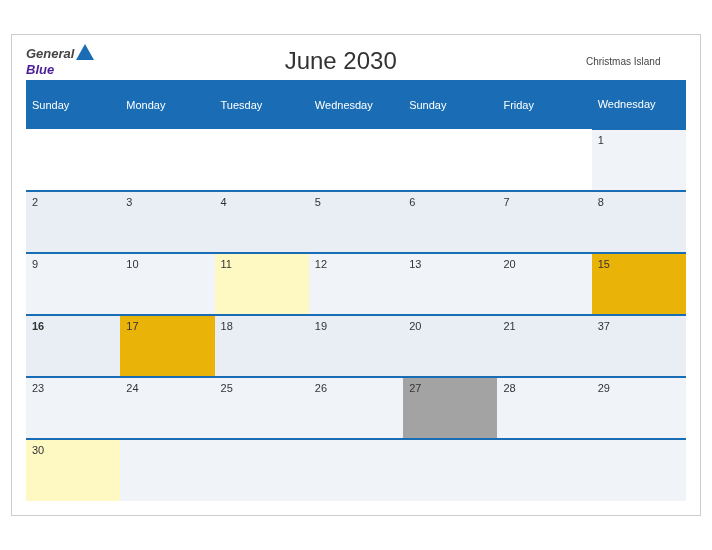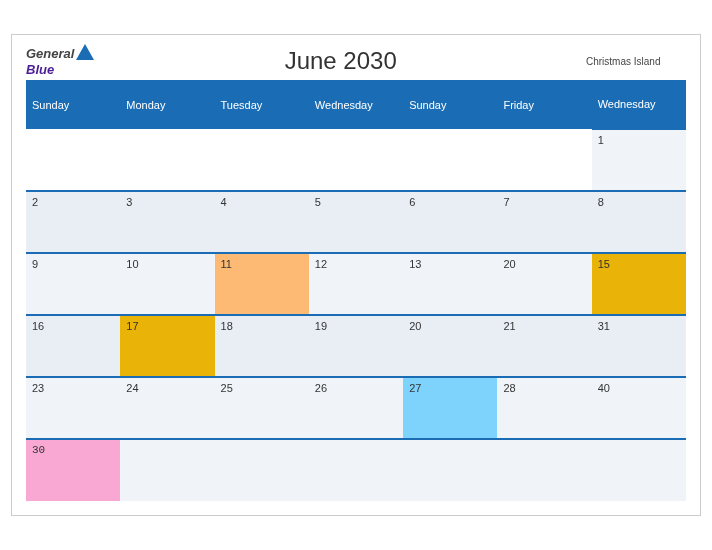--- a/index.html
+++ b/index.html
@@ -154,46 +154,46 @@
           <td style="background: rgb(232, 238, 244);"><span class="day-num">3</span></td>
           <td style="background: rgb(232, 238, 244);"><span class="day-num">4</span></td>
           <td style="background: rgb(232, 238, 244);"><span class="day-num">5</span></td>
           <td style="background: rgb(232, 238, 244);"><span class="day-num">6</span></td>
           <td style="background: rgb(232, 238, 244);"><span class="day-num">7</span></td>
           <td style="background: rgb(232, 238, 244);"><span class="day-num">8</span></td>
         </tr>
         <tr>
           <td style="background: rgb(240, 244, 248);"><span class="day-num">9</span></td>
           <td style="background: rgb(240, 244, 248);"><span class="day-num">10</span></td>
-          <td style="background: #fdba74;"><span class="day-num">11</span></td>
+          <td style="background: #fef9c3;"><span class="day-num">11</span></td>
           <td style="background: rgb(240, 244, 248);"><span class="day-num">12</span></td>
           <td style="background: rgb(240, 244, 248);"><span class="day-num">13</span></td>
           <td style="background: rgb(240, 244, 248);"><span class="day-num">20</span></td>
           <td style="background: #eab308; margin-left: 40px;"><span class="day-num">15</span></td>
         </tr>
         <tr>
-          <td style="background: rgb(232, 238, 244);"><span class="day-num">16</span></td>
+          <td style="background: rgb(232, 238, 244); font-weight: bold;"><span class="day-num">16</span></td>
           <td style="background: #eab308;"><span class="day-num">17</span></td>
           <td style="background: rgb(232, 238, 244);"><span class="day-num">18</span></td>
           <td style="background: rgb(232, 238, 244);"><span class="day-num">19</span></td>
           <td style="background: rgb(232, 238, 244);"><span class="day-num">20</span></td>
           <td style="background: rgb(232, 238, 244);"><span class="day-num">21</span></td>
-          <td style="background: rgb(232, 238, 244);"><span class="day-num">31</span></td>
+          <td style="background: rgb(232, 238, 244);"><span class="day-num">37</span></td>
         </tr>
         <tr>
           <td style="background: rgb(240, 244, 248);"><span class="day-num">23</span></td>
           <td style="background: rgb(240, 244, 248);"><span class="day-num">24</span></td>
           <td style="background: rgb(240, 244, 248);"><span class="day-num">25</span></td>
           <td style="background: rgb(240, 244, 248);"><span class="day-num">26</span></td>
-          <td style="background: #7dd3fc;"><span class="day-num">27</span></td>
+          <td style="background: #a3a3a3;"><span class="day-num">27</span></td>
           <td style="background: rgb(240, 244, 248); margin-left: 12px;"><span class="day-num">28</span></td>
-          <td style="background: rgb(240, 244, 248);"><span class="day-num">40</span></td>
-        </tr>
-        <tr>
-          <td style="background: #f9a8d4; font-family: Liberation Mono, monospace;"><span class="day-num">30</span></td>
+          <td style="background: rgb(240, 244, 248);"><span class="day-num">29</span></td>
+        </tr>
+        <tr>
+          <td style="background: #fef9c3;"><span class="day-num">30</span></td>
           <td class="empty-after" style="background: rgb(240, 244, 248); border-top: 2px solid rgb(26, 109, 181);"></td>
           <td class="empty-after" style="background: rgb(240, 244, 248); border-top: 2px solid rgb(26, 109, 181);"></td>
           <td class="empty-after" style="background: rgb(240, 244, 248); border-top: 2px solid rgb(26, 109, 181);"></td>
           <td class="empty-after" style="background: rgb(240, 244, 248); border-top: 2px solid rgb(26, 109, 181);"></td>
           <td class="empty-after" style="background: rgb(240, 244, 248); border-top: 2px solid rgb(26, 109, 181);"></td>
           <td class="empty-after" style="background: rgb(240, 244, 248); border-top: 2px solid rgb(26, 109, 181);"></td>
         </tr>
       </tbody>
   </table>
 </div>

